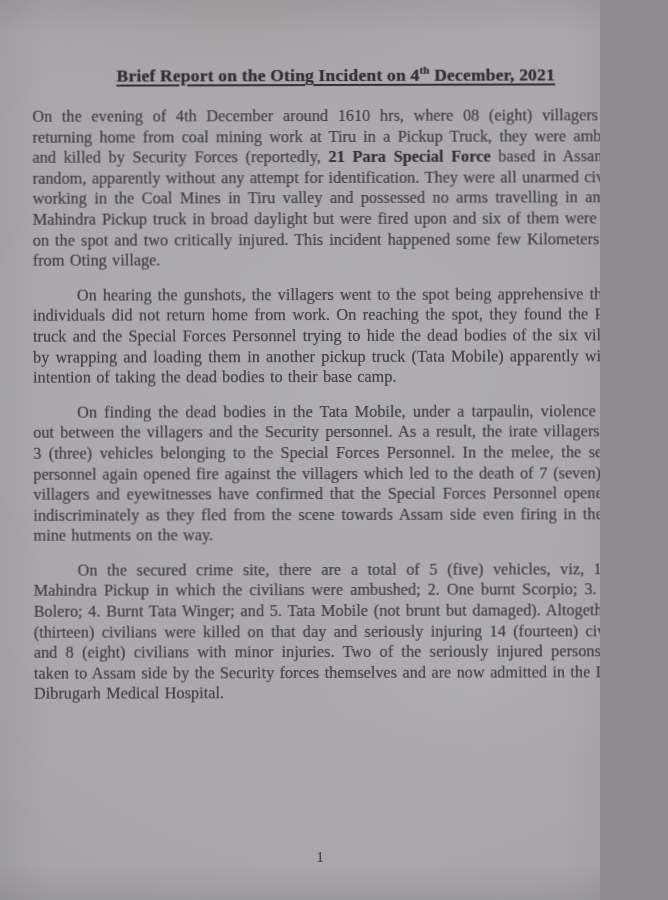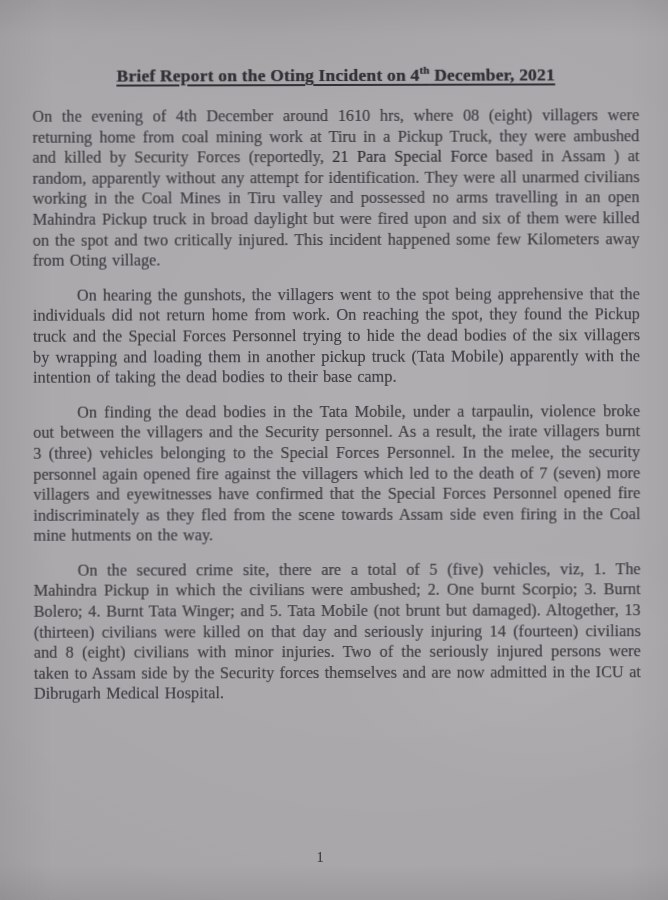--- a/index.html
+++ b/index.html
@@ -2,21 +2,21 @@
 <html style="--paper: #a9a7aa; --ink: #413f44; --ink-bold: #323036;"><head>
 <meta charset="utf-8">
 <style>
   html, body {
     margin: 0;
     padding: 0;
     background: #8e8c8f;
   }
   .photo {
     position: relative;
-    width: 668px;
+    width: 600px;
     height: 900px;
     overflow: hidden;
     background:
       radial-gradient(140% 95% at 58% 42%, rgba(255,255,255,0.075) 0%, rgba(255,255,255,0.0) 55%, rgba(0,0,0,0.05) 100%),
       linear-gradient(to bottom, rgba(0,0,0,0.06) 0%, rgba(0,0,0,0.0) 4%, rgba(0,0,0,0.0) 96%, rgba(0,0,0,0.07) 100%),
       linear-gradient(to right, rgba(0,0,0,0.05) 0%, rgba(0,0,0,0.0) 8%, rgba(0,0,0,0.0) 94%, rgba(0,0,0,0.03) 100%),
       var(--paper, #a9a7aa);
     font-family: "Liberation Serif", "DejaVu Serif", serif;
     color: var(--ink, #413f44);
   }
@@ -64,21 +64,21 @@
     text-shadow: 0 0 0.6px rgba(55,53,58,0.55);
     word-spacing: 1.2px;
   }
   .para.first {
     margin-top: 19px;
   }
   .para.indent {
     text-indent: 44px;
   }
   .para .bold {
-    font-weight: normal;
+    font-weight: bold;
     color: var(--ink-bold, #323036);
   }
   .page-number {
     position: absolute;
     left: 0;
     top: 849px;
     width: 640px;
     text-align: center;
     font-size: 14.5px;
     color: var(--ink, #413f44);

